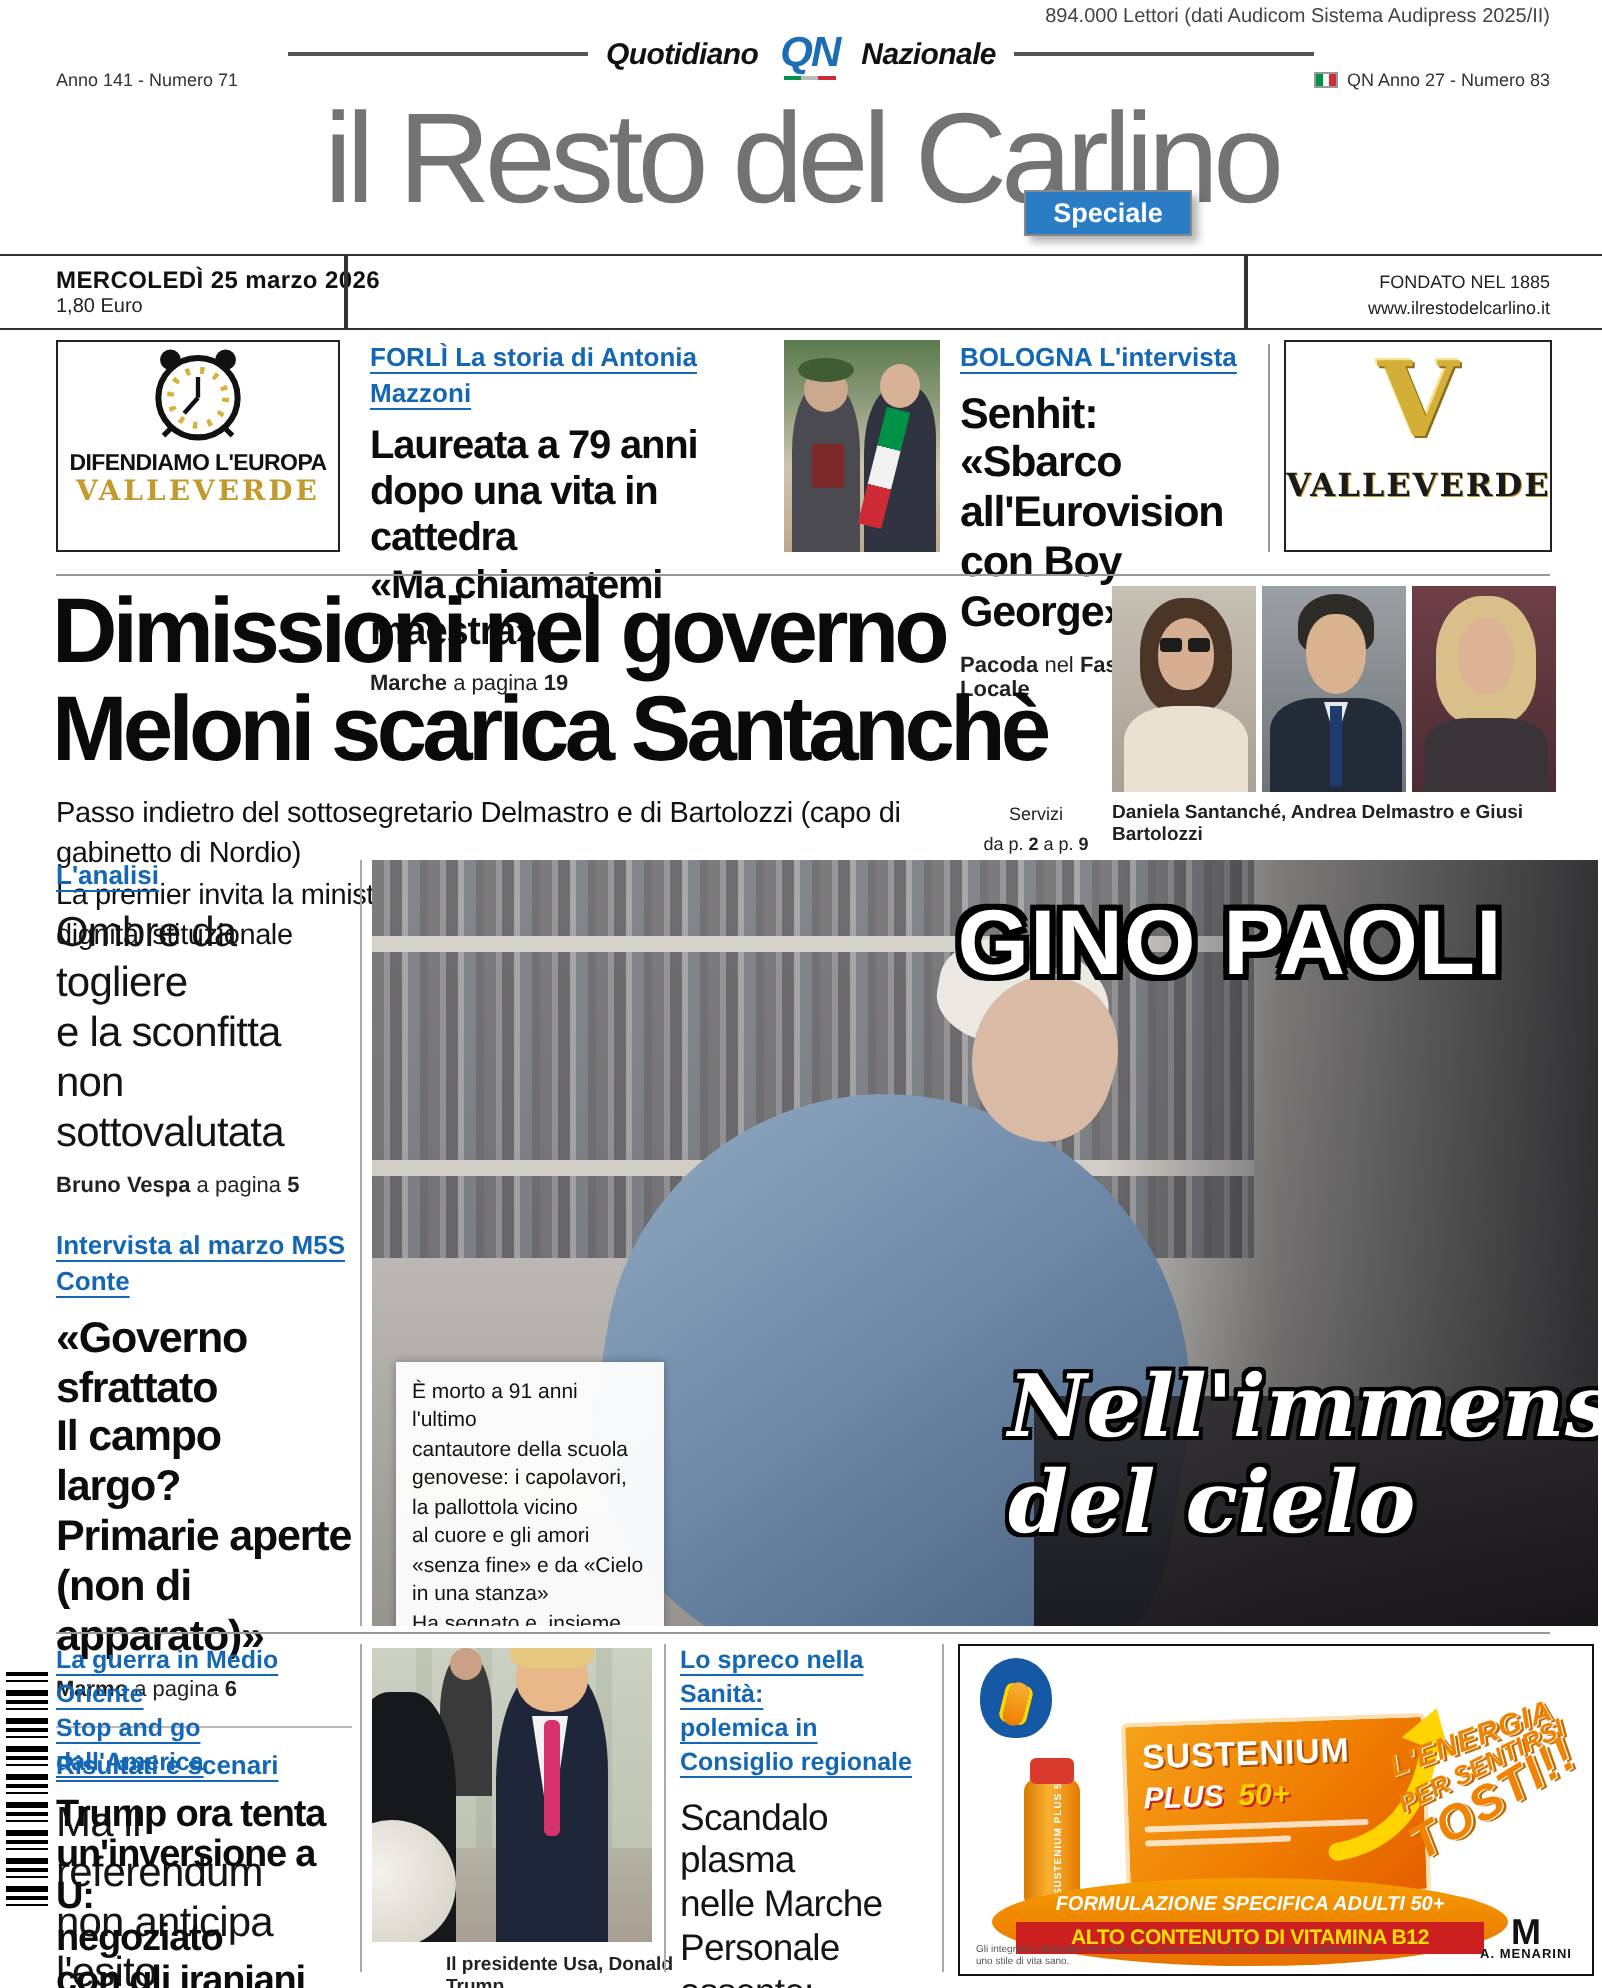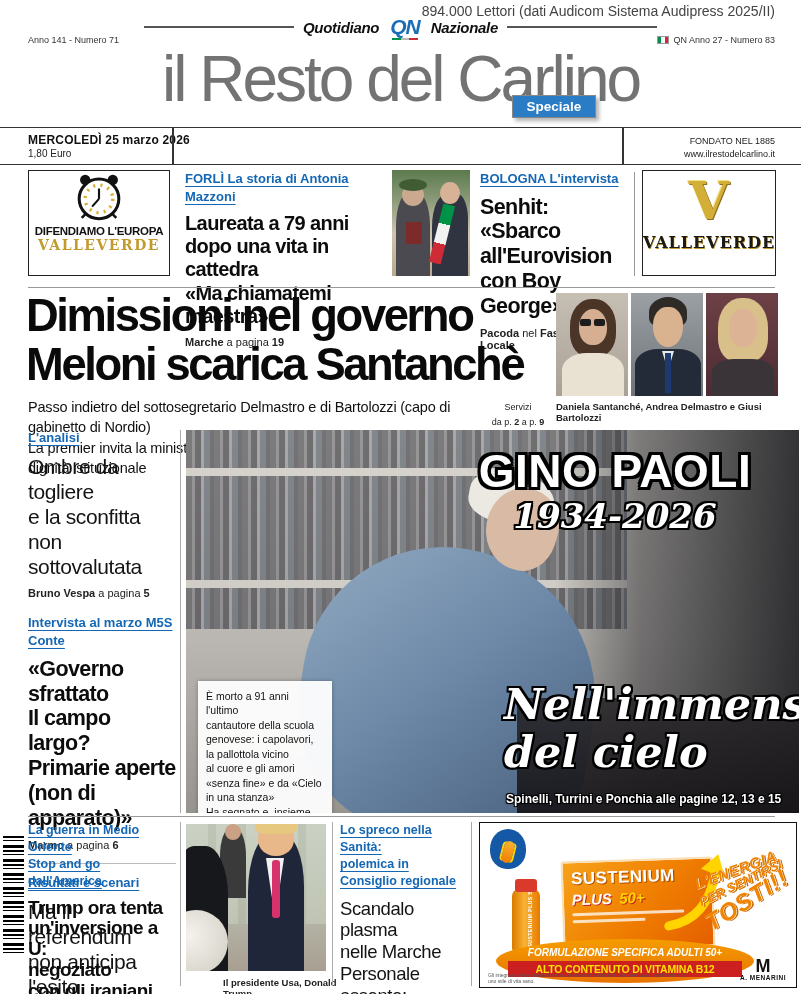--- a/index.html
+++ b/index.html
@@ -1,21 +1,21 @@
 <!DOCTYPE html>
 <html><head>
 <meta charset="utf-8">
 <style>
   * { margin:0; padding:0; box-sizing:border-box; }
   body { background:#e9e9e9; font-family:"Liberation Sans", sans-serif; }
   #page { position:relative; width:801px; height:994px; background:#fff; margin:0 auto; overflow:hidden; color:#111; }
   .pre { white-space:pre-line; }
 
   
-  .readers { position:absolute; top:3px; right:26px; font-size:14px; color:#444; }
+  .readers { position:absolute; top:3px; right:26px; font-size:10px; color:#444; }
   .brandrow { position:absolute; top:15px; left:0; width:100%; display:flex; align-items:center; justify-content:center; gap:9px; }
   .brandline { width:150px; height:2px; background:#555; }
   .brandword { font-size:15px; font-weight:700; font-style:italic; color:#111; letter-spacing:-0.3px; }
   .qnlogo { font-size:21px; font-weight:900; font-style:italic; color:#1b6eb5; letter-spacing:-1px; position:relative; padding:0 2px; }
   .qnlogo::after { content:""; position:absolute; left:4px; right:4px; bottom:-1px; height:2px;
       background:linear-gradient(90deg,#009246 33%,#bbb 33% 66%,#ce2b37 66%); }
   .issuerow-l { position:absolute; top:35px; left:28px; font-size:9px; color:#333; }
   .issuerow-r { position:absolute; top:35px; right:26px; font-size:9px; color:#333; display:flex; align-items:center; gap:4px; }
   .flag { width:12px; height:8px; display:inline-block;
       background:linear-gradient(90deg,#009246 33%,#fff 33% 66%,#ce2b37 66%); border:0.5px solid #999; }
@@ -309,33 +309,31 @@
   <div class="mid-vline"></div>
 
   <div class="ginophoto">
     <div class="gp-books"></div>
     <div class="gp-right-dark"></div>
     <div class="gp-shirt"></div>
     <div class="gp-hair"></div>
     <div class="gp-head"></div>
     <div class="gp-piano"></div>
     <div class="gp-title outline3">GINO PAOLI</div>
-    <div class="gp-years outline2">1934-2026</div>
     <div class="gp-box pre">È morto a 91 anni l'ultimo
 cantautore della scuola
 genovese: i capolavori,
 la pallottola vicino
 al cuore e gli amori
 «senza fine» e da «Cielo
 in una stanza»
 Ha segnato e, insieme,
 scandalizzato il Paese</div>
     <div class="gp-script outline2">Nell'immensità
 del cielo</div>
-    <div class="gp-credits" style="white-space: pre-line;"><span style="font-weight: 700;">Spinelli</span><span>, </span><span style="font-weight: 700;">Turrini</span><span> e </span><span style="font-weight: 700;">Ponchia</span><span> alle pagine </span><span style="font-weight: 700;">12, 13</span><span> e </span><span style="font-weight: 700;">15</span></div>
   </div>
 
   <div class="rule" style="top:816px"></div>
 
   <div class="barcode">
     
   </div>
 
   <div class="trumpstory">
     <div class="kicker kicker-sm">La guerra in Medio Oriente

